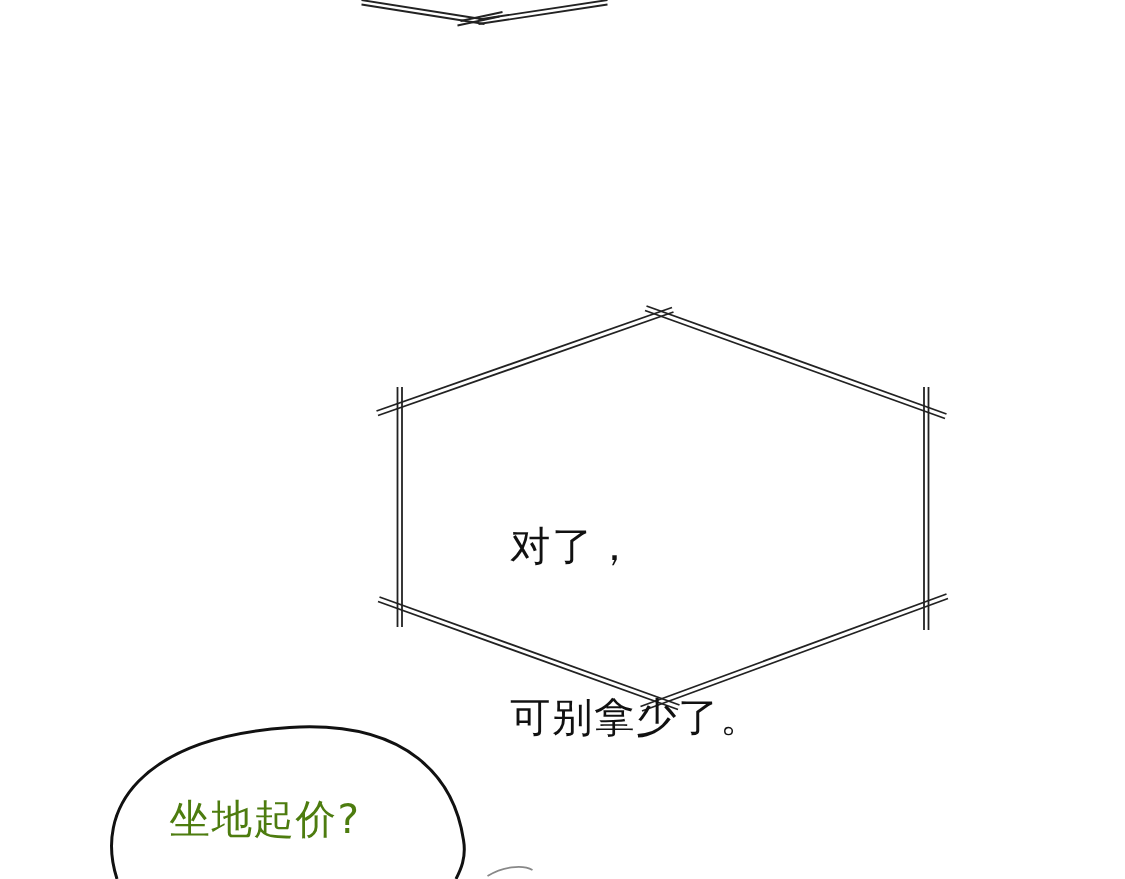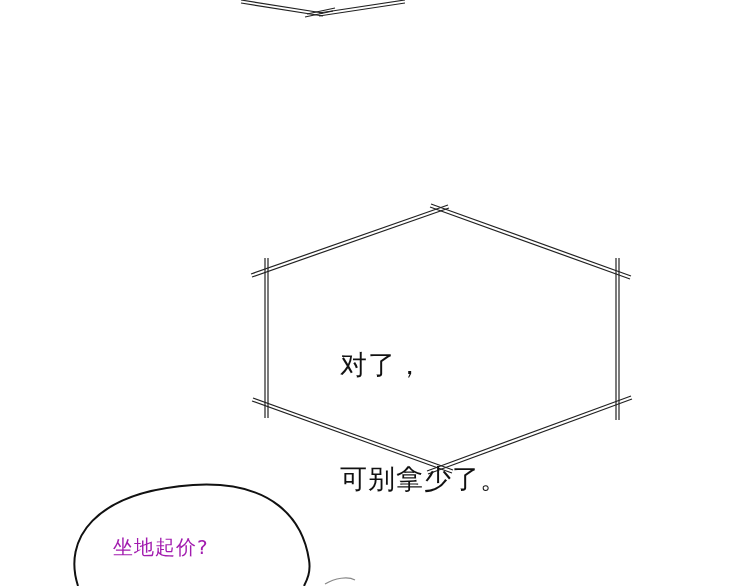--- a/index.html
+++ b/index.html
@@ -10,21 +10,21 @@
   }
   .panel { position: absolute; left: 3px; top: 0; width: 750px; height: 475px; padding-left: 30px; }
   svg.art { position: absolute; left: 0; top: 0; }
   .hex-text {
     position: absolute; left: 337px; top: 270px;
     font-size: 27px; line-height: 38px; color: #111;
     letter-spacing: 1px; white-space: pre;
   }
   .oval-text {
     position: absolute; left: 110px; top: 530px;
-    font-size: 20px; line-height: 34px; color: #a21caf; letter-spacing: 1px;
+    font-size: 27px; line-height: 34px; color: #4d7c0f; letter-spacing: 1px;
   }
 </style>
 </head>
 <body>
 
 <div class="panel">
   <svg class="art" width="750" height="586" viewBox="0 0 750 586">
 
     <g fill="none" stroke="#222" stroke-width="1.2">
       <line x1="238" y1="0" x2="320" y2="13"></line>

